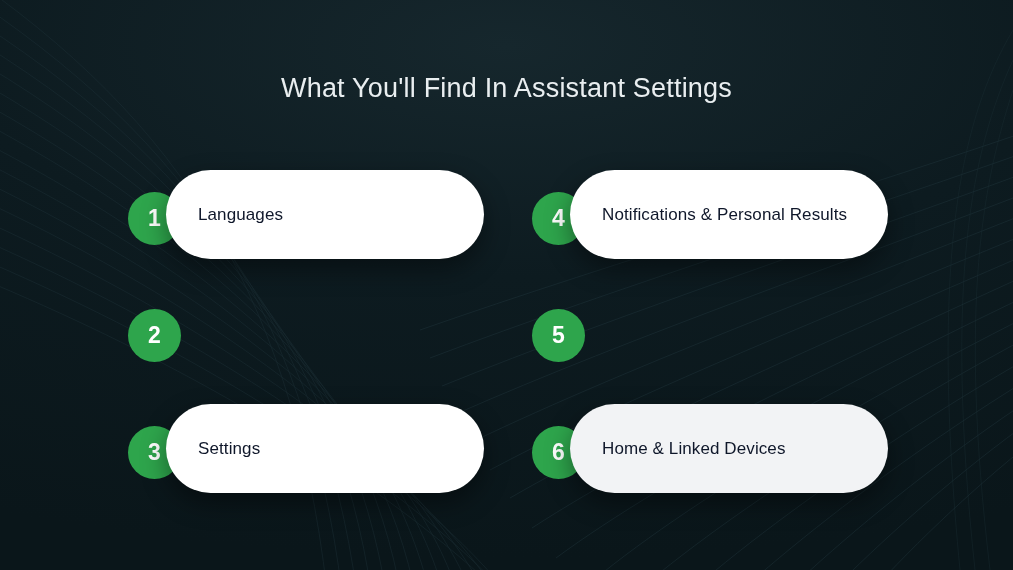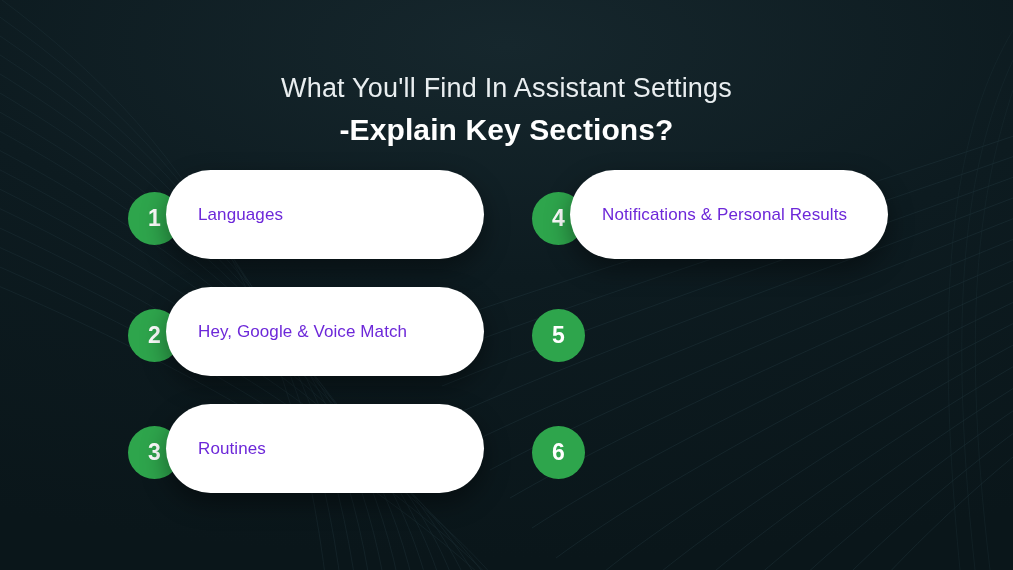--- a/index.html
+++ b/index.html
@@ -84,21 +84,21 @@
     box-shadow:0 10px 26px rgba(0,0,0,.42);
     display:flex;
     align-items:center;
     padding:0 26px 0 32px;
     z-index:2;
   }
   .card.tinted { background:#f2f3f5; }
   .card-label {
     font-size:17px;
     font-weight:400;
-    color:#6d28d9;
+    color:#0f172a;
     line-height:1.25;
     letter-spacing:.1px;
   }
 </style>
 </head>
 <body>
 
 <div id="stage">
 
   <div class="texture">
@@ -142,50 +142,46 @@
       <g fill="none" stroke="#1d3037" stroke-width="0.7" opacity="0.5">
         <path d="M1013,30 C 960,120 930,260 960,570"></path>
         <path d="M1013,60 C 972,150 944,280 975,570"></path>
         <path d="M1013,90 C 984,180 958,300 990,570"></path>
       </g>
     </svg>
   </div>
 
   <div class="header">
     <div class="subtitle">What You'll Find In Assistant Settings</div>
-    <div class="title">-Explain Key Sections?</div>
   </div>
 
   <div class="grid">
 
     <div class="col col-left">
       <div class="card-row">
         <div class="badge">
           <span>1</span>
         </div>
         <div class="card">
           <span class="card-label">Languages</span>
         </div>
       </div>
 
       <div class="card-row">
         <div class="badge">
           <span>2</span>
         </div>
+      </div>
+
+      <div class="card-row">
+        <div class="badge">
+          <span>3</span>
+        </div>
         <div class="card">
-          <span class="card-label">Hey, Google &amp; Voice Match</span>
-        </div>
-      </div>
-
-      <div class="card-row">
-        <div class="badge">
-          <span>3</span>
-        </div>
-        <div class="card">
-          <span class="card-label">Routines</span>
+          <span class="card-label">Settings</span>
         </div>
       </div>
     </div>
 
     <div class="col col-right">
       <div class="card-row">
         <div class="badge">
           <span>4</span>
         </div>
         <div class="card">
@@ -196,17 +192,20 @@
       <div class="card-row">
         <div class="badge">
           <span>5</span>
         </div>
       </div>
 
       <div class="card-row">
         <div class="badge">
           <span>6</span>
         </div>
+        <div class="card tinted">
+          <span class="card-label">Home &amp; Linked Devices</span>
+        </div>
       </div>
     </div>
 
   </div>
 </div>
 
 </body></html>

